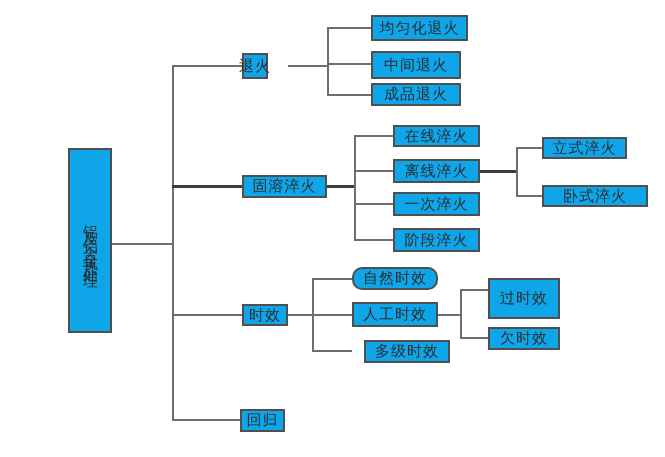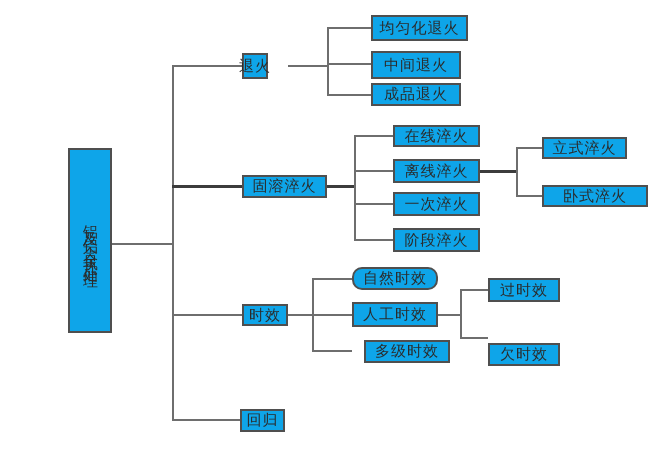--- a/index.html
+++ b/index.html
@@ -129,24 +129,24 @@
   </div>
   <div class="node" style="left:352px; top:267px; width:86px; height:23px;border-radius:10px;">
     <span>自然时效</span>
   </div>
   <div class="node" style="left:352px; top:302px; width:86px; height:25px;">
     <span>人工时效</span>
   </div>
   <div class="node" style="left:364px; top:340px; width:86px; height:23px;">
     <span>多级时效</span>
   </div>
-  <div class="node" style="left:488px; top:278px; width:72px; height:24px;">
+  <div class="node" style="left:488px; top:278px; width:72px; height:41px;">
     <span>过时效</span>
   </div>
-  <div class="node" style="left:488px; top:327px; width:72px; height:23px;margin-top:16px;">
+  <div class="node" style="left:488px; top:327px; width:72px; height:23px;">
     <span>欠时效</span>
   </div>
 
   <div class="node" style="left:240px; top:409px; width:45px; height:23px;">
     <span>回归</span>
   </div>
 
 </div>
 
 </body></html>

